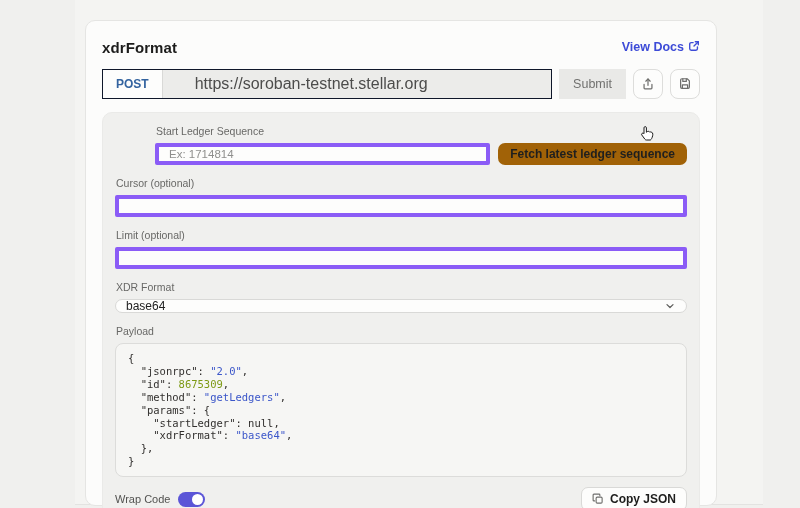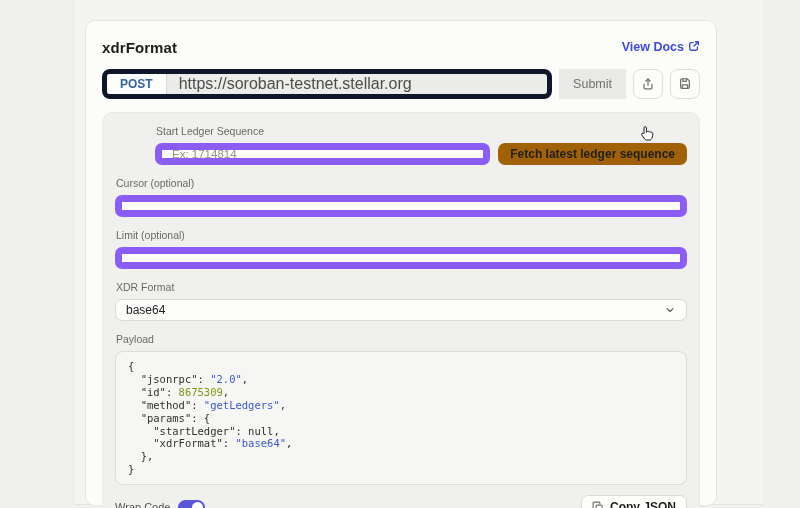--- a/index.html
+++ b/index.html
@@ -31,22 +31,23 @@
   }
   .page-title { font-size: 15px; font-weight: bold; letter-spacing: .1px; }
   .view-docs {
     display: flex; align-items: flex-start; gap: 4px;
     color: var(--link, #3d4bd7); font-size: 12.5px; font-weight: bold;
     cursor: pointer; text-decoration: none;
   }
   .request-bar { display: flex; gap: 7px; margin-top: 10px; height: 30px; }
   .url-pill {
     flex: 1; display: flex; align-items: stretch;
-    border: 5px solid #0f172a; border-radius: 8px; overflow: hidden;
+    border: 1px solid #0f172a; border-radius: 0; overflow: hidden;
     background: #ececea;
+    gap: 20px;
   }
   .method-badge {
     display: flex; align-items: center; padding: 0 13px;
     background: #fdfdfc; border-right: 1px solid #d9d9d7;
     color: var(--method, #33639f); font-weight: bold; font-size: 12px;
   }
   .url-text {
     display: flex; align-items: center; padding: 0 12px;
     font-size: 16px; color: #4c4c4b; flex: 1;
   }
@@ -63,34 +64,34 @@
   }
   .panel {
     margin-top: 13px; background: var(--panel-bg, #f0f0ee);
     border: 1px solid #eaeae8; border-radius: 10px;
     padding: 10px 12px 10px 12px;
   }
   .field-label { font-size: 10.5px; color: #686866; margin: 2px 0 6px 1px; }
   .field-row { display: flex; gap: 8px; }
   .text-input {
     flex: 1; height: 22px; background: #fdfdfc;
-    border: 7px solid #8b5cf6; border-radius: 7px;
+    border: 4px solid #8b5cf6; border-radius: 2px;
     padding: 0 10px; font-size: 11.5px; color: #333;
     font-family: inherit; outline: none;
   }
   .text-input::placeholder { color: #8f8f8d; }
   .fetch-btn {
     border: none; background: #a16207; border-radius: 7px;
     padding: 0 12px; height: 22px; font-size: 12px; font-weight: bold;
     color: #1f1f1e; font-family: inherit; white-space: nowrap; cursor: pointer;
   }
   .field-group { margin-top: 12px; }
   .field-group:first-child { margin-top: 0; margin-left: 40px; }
   .select-box {
-    height: 22px; background: #fdfdfc; border: 1px solid #d9d9d7;
+    height: 14px; background: #fdfdfc; border: 1px solid #d9d9d7;
     border-radius: 7px; padding: 0 10px; display: flex;
     align-items: center; justify-content: space-between;
     font-size: 12px; color: #222; cursor: pointer;
   }
   .code-block {
     background: #f6f6f4; border: 1px solid #dcdcda; border-radius: 8px;
     padding: 8px 12px; margin-bottom: 10px;
     font-family: "DejaVu Sans Mono", "Liberation Mono", monospace;
     font-size: 10.5px; line-height: 12.9px; white-space: pre;
     color: #32302e; height: 134px; overflow: hidden;

